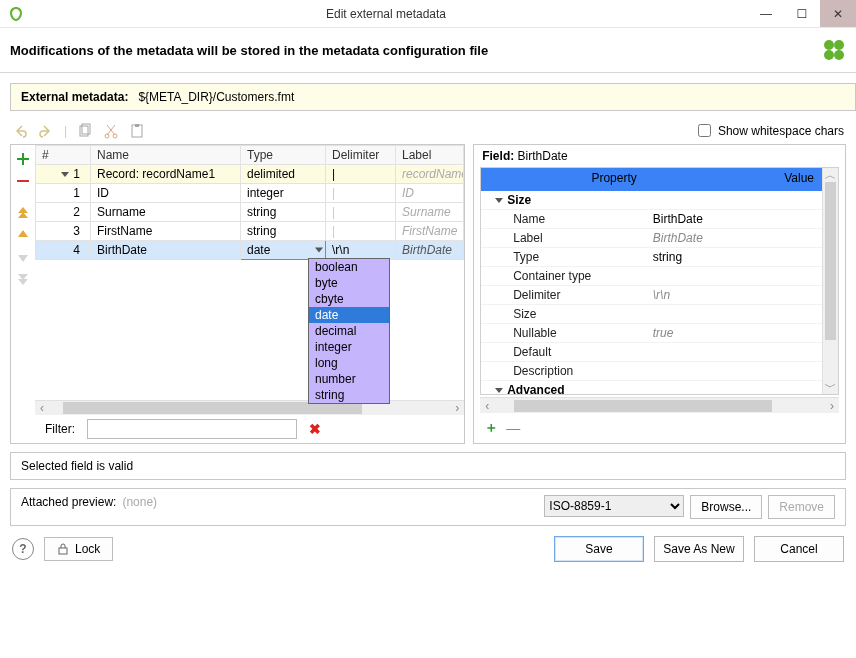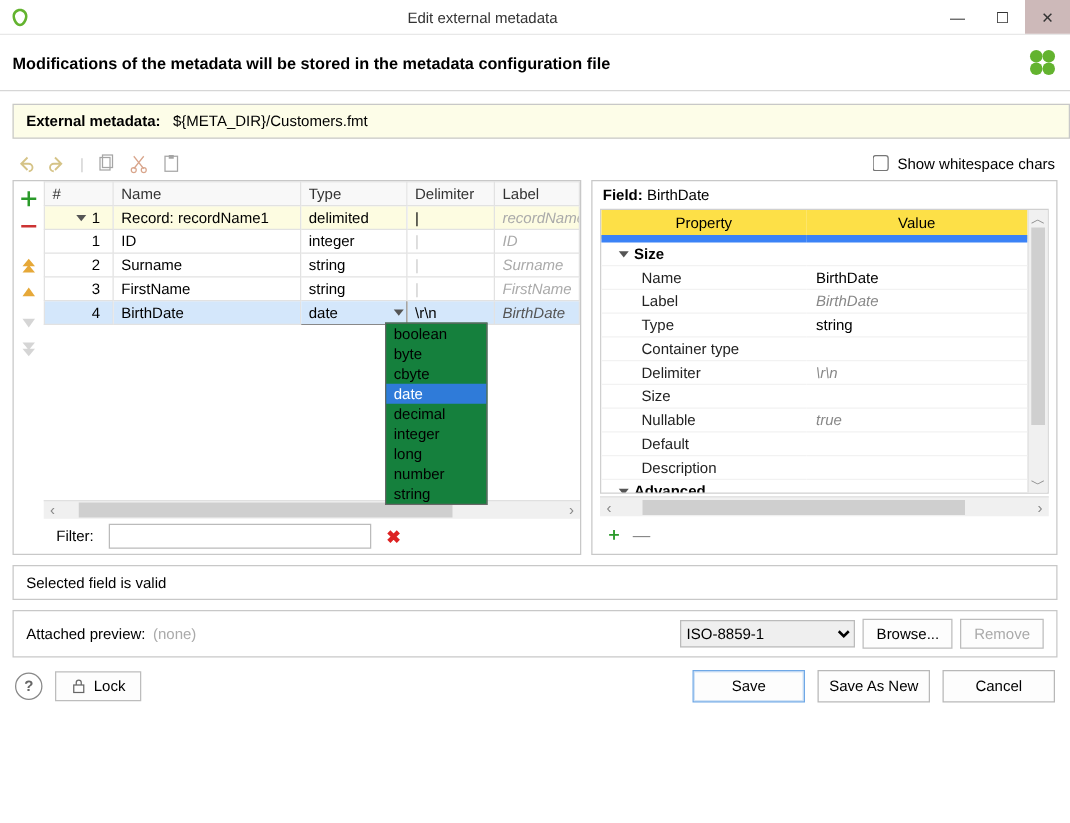--- a/index.html
+++ b/index.html
@@ -27,53 +27,53 @@
   .left-body { display: flex; flex: 1; min-height: 0; }
   .table-wrap { flex: 1; display: flex; flex-direction: column; min-width: 0; position: relative; }
   table.grid { width: 100%; border-collapse: collapse; table-layout: fixed; }
   table.grid th, table.grid td { border: 1px solid #e2e2e2; padding: 2px 6px; text-align: left; height: 18px; white-space: nowrap; overflow: hidden; text-overflow: clip; }
   table.grid th { background: #f8f8f8; font-weight: normal; color: #333; }
   .num-col { text-align: right !important; padding-right: 10px !important; }
   .row-sel td { background: #d4e7fb; }
   .row-rec td { background: #fdfce1; }
   .placeholder { color: #aaa; font-style: italic; }
   .delim-faint { color: #ccc; }
-  .dropdown-pop { position: absolute; left: 273px; top: 113px; width: 82px; background: #15803d; border: 1px solid #666; z-index: 50; }
+  .dropdown-pop { position: absolute; left: 273px; top: 113px; width: 82px; background: #c4b5fd; border: 1px solid #666; z-index: 50; }
   .dropdown-pop .opt { padding: 1px 6px; cursor: default; }
   .dropdown-pop .opt.sel { background: #2f7bd9; color: #fff; }
   .type-cell-sel { background: #fff; border: 1px solid #888 !important; position: relative; }
   .type-cell-sel::after { content: ""; position: absolute; right: 2px; top: 50%; transform: translateY(-50%); border-left: 4px solid transparent; border-right: 4px solid transparent; border-top: 5px solid #555; }
   .hscroll { height: 16px; background: #f0f0f0; border-top: 1px solid #e0e0e0; display: flex; align-items: center; }
   .hscroll .track { flex: 1; height: 12px; background: #f0f0f0; position: relative; margin: 0 14px; }
   .hscroll .thumb { position: absolute; left: 0; top: 0; height: 12px; background: #cfcfcf; }
   .hscroll .arrow { width: 14px; text-align: center; color: #888; }
   .left-hscroll .thumb { width: 80%; }
   .right-hscroll .thumb { left: 2%; width: 85%; }
   .filter-row { display: flex; align-items: center; gap: 12px; padding: 6px 8px 4px 34px; }
   .filter-row input { width: 210px; height: 20px; border: 1px solid #bbb; padding: 0 4px; }
   .red-x { color: #d22; font-weight: bold; font-size: 14px; }
   .right-head { padding: 4px 8px; font-size: 12px; }
   .right-head b { font-weight: 700; }
   .prop-wrap { flex: 1; margin: 0 6px; border: 1px solid #d0d0d0; display: flex; min-height: 0; }
   .prop-table-wrap { flex: 1; overflow: hidden; position: relative; }
   table.prop { width: 100%; border-collapse: collapse; }
-  table.prop th { background: #fde047; text-align: center; font-weight: normal; padding: 3px 8px; border-bottom: 6px solid #3b82f6; }
+  table.prop th { background: #3b82f6; text-align: right; font-weight: normal; padding: 3px 8px; border-bottom: 3px solid #3b82f6; }
   table.prop td { padding: 2px 8px; border-bottom: 1px solid #f2f2f2; }
   table.prop td.key { padding-left: 32px; color: #222; }
   table.prop td.group { padding-left: 14px; font-weight: 700; }
   .italic-gray { color: #888; font-style: italic; }
   .vscroll { width: 16px; background: #f0f0f0; border-left: 1px solid #e0e0e0; display: flex; flex-direction: column; }
   .vscroll .arrow { height: 14px; text-align: center; color: #888; line-height: 14px; }
   .vscroll .track { flex: 1; position: relative; }
   .vscroll .thumb { position: absolute; top: 0; left: 2px; right: 2px; height: 80%; background: #cfcfcf; }
   .right-bottom-icons { display: flex; gap: 8px; padding: 6px 10px; align-items: center; }
   .plus-sq { color: #2a9a2a; font-weight: bold; font-size: 14px; }
   .minus-sq { color: #888; font-size: 14px; }
   .status-bar { margin: 8px 10px 0 10px; border: 1px solid #c8c8c8; padding: 6px 10px; }
-  .preview-bar { margin: 8px 10px 0 10px; border: 1px solid #c8c8c8; padding: 6px 10px; display: flex; align-items: center; gap: 6px; }
+  .preview-bar { margin: 8px 10px 0 10px; border: 1px solid #c8c8c8; padding: 6px 10px; display: flex; align-items: flex-start; gap: 6px; }
   .preview-bar select { height: 22px; width: 140px; border: 1px solid #bbb; }
   .btn { height: 24px; padding: 0 10px; background: #fdfdfd; border: 1px solid #bdbdbd; cursor: default; }
   .btn.disabled { color: #aaa; }
   .footer { display: flex; align-items: center; padding: 10px 12px; gap: 10px; }
   .footer .help { width: 22px; height: 22px; border: 1.5px solid #888; border-radius: 50%; display: flex; align-items: center; justify-content: center; color: #666; font-weight: bold; }
   .footer .lock-btn { display: flex; align-items: center; gap: 6px; padding: 0 12px; }
   .footer .spacer { flex: 1; }
   .footer .main-btn { width: 90px; height: 26px; background: #fdfdfd; border: 1px solid #b8b8b8; }
   .footer .main-btn.save { border: 1px solid #6fa8e6; box-shadow: 0 0 0 1px rgba(111,168,230,.3) inset; }
   svg.leaf { fill: #63b32f; }

